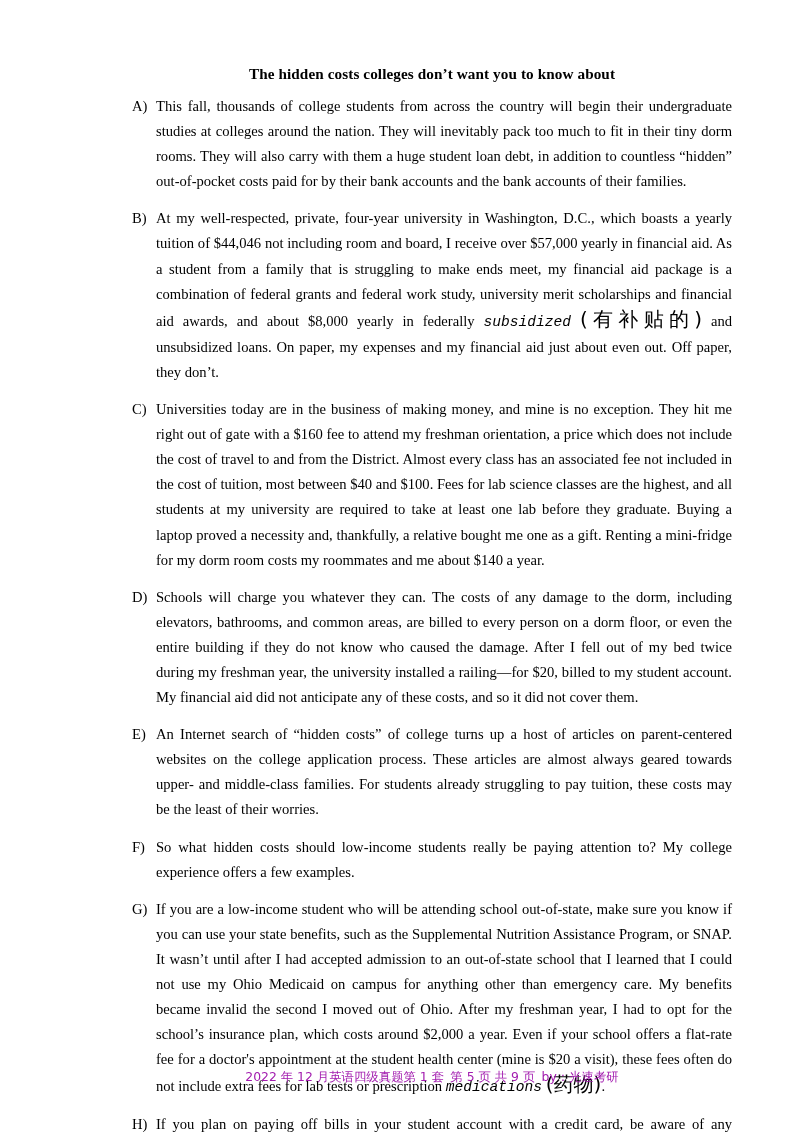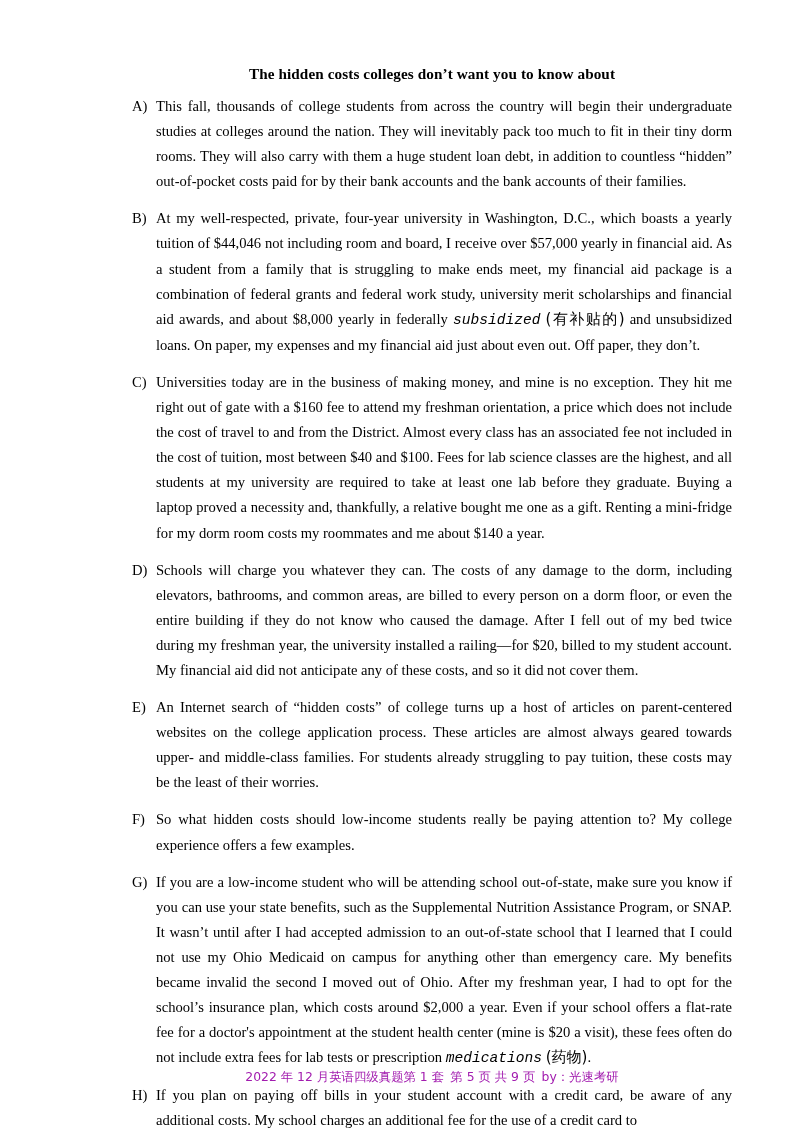--- a/index.html
+++ b/index.html
@@ -73,21 +73,21 @@
   .para-open {
     text-align: justify;
   }
   em.gloss-term {
     font-style: italic;
     font-family: Liberation Mono, monospace;
   }
   .cjk {
     font-family: "DejaVu Sans", "Liberation Sans", sans-serif;
     font-style: normal;
-    font-size: 15px;
+    font-size: 20px;
   }
   .page-footer {
     position: absolute;
     left: 100px;
     top: 1068px;
     width: 600px;
     text-align: center;
     font-size: 12.4px;
     line-height: 18px;
     color: #a21caf;

